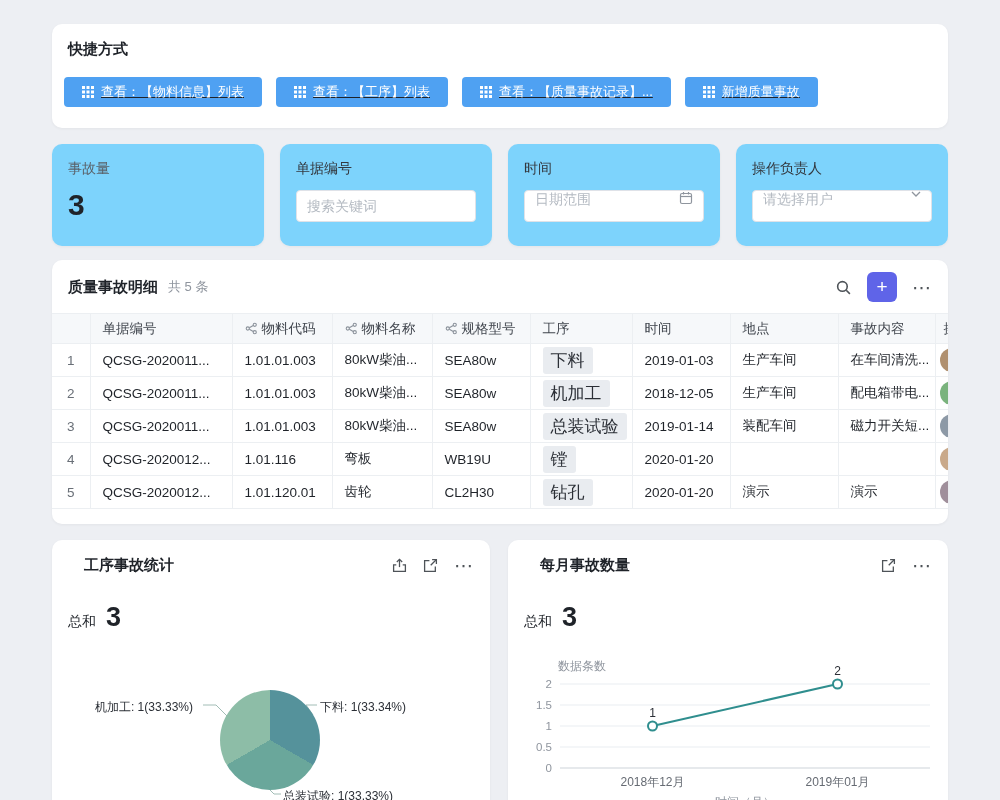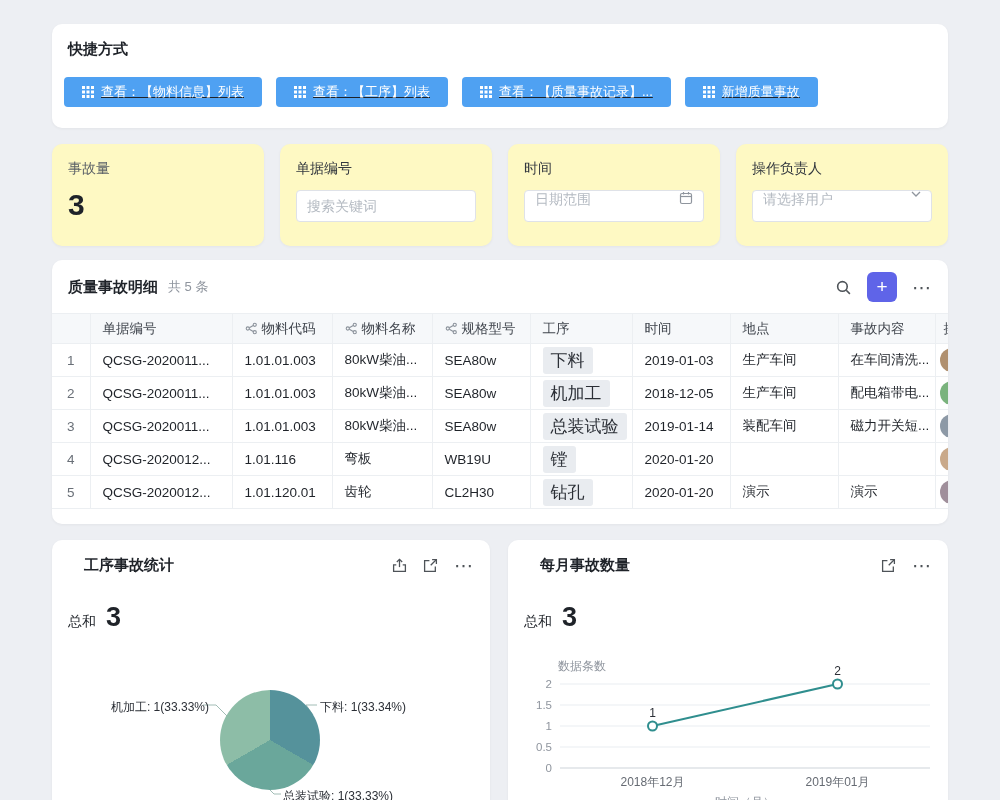--- a/index.html
+++ b/index.html
@@ -8,21 +8,21 @@
   .card { position:absolute; background:#fff; border-radius:10px; box-shadow:0 1px 3px rgba(31,35,41,.05); }
 
   
   .shortcuts { left:52px; top:24px; width:896px; height:104px; }
   .shortcuts h2 { font-size:15px; font-weight:700; padding:16px 0 0 16px; }
   .btn-row { display:flex; gap:14px; padding:0 12px; margin-top:18px;text-decoration:underline; }
   .sc-btn { display:inline-flex; align-items:center; gap:7px; background:#4fa1f2; color:#fff; border:none; border-radius:4px; height:30px; padding:0 18px; font-size:13px; font-family:inherit; cursor:pointer; white-space:nowrap; }
 
   
   .filters { position:absolute; left:52px; top:144px; width:896px; display:flex; gap:16px; }
-  .filters .fcard { position:relative; width:212px; height:102px; background:#fef9c3; border-radius:10px; box-shadow:0 1px 3px rgba(31,35,41,.05); padding:16px; }
+  .filters .fcard { position:relative; width:212px; height:102px; background:#7dd3fc; border-radius:10px; box-shadow:0 1px 3px rgba(31,35,41,.05); padding:16px; }
   .f-label { font-size:14px; color:#595f66; }
   .f-label.dark { color:#33383f; }
   .stat-num { font-size:30px; font-weight:700; margin-top:10px; }
   .f-input, .f-box { width:100%; height:32px; border:1px solid #dfe2e8; border-radius:4px; margin-top:12px; font-size:14px; font-family:inherit; padding:0 10px; color:#33383f; background:#fff; }
   .f-input::placeholder { color:#b4bac2; }
   .f-box { display:flex; align-items:flex-start; justify-content:space-between; color:#b4bac2; cursor:pointer; }
 
   
   .table-card { left:52px; top:260px; width:896px; height:264px; overflow:hidden; }
   .tc-head { display:flex; align-items:center; padding:16px 16px 0 16px; height:38px; }
@@ -47,21 +47,21 @@
   .pie-card { left:52px; top:540px; width:438px; height:330px; }
   .line-card { left:508px; top:540px; width:440px; height:330px; }
   .cc-head { display:flex; align-items:center; padding:16px 16px 0 32px; }
   .cc-title { font-size:15px; font-weight:700; }
   .cc-actions { margin-left:auto; display:flex; align-items:center; gap:16px; }
   .total { position:absolute; left:16px; top:62px; display:flex; align-items:baseline; gap:10px; }
   .total .t-label { font-size:14px; color:#1f2329; }
   .total .t-num { font-size:27px; font-weight:700; }
   .pie { position:absolute; left:168px; top:150px; width:100px; height:100px; border-radius:50%; }
   .pie-label { position:absolute; font-size:12px; color:#2b2f36; white-space:nowrap; }
-  .pl-left { top:159px; right:281px; }
+  .pl-left { top:159px; right:297px; }
   .pl-right { top:159px; left:268px; }
   .pl-bottom { top:248px; left:231px; }
   .connectors { position:absolute; left:0; top:0; pointer-events:none; }
   .line-svg { position:absolute; left:0; top:118px; }
   .tick { font-size:11.5px; fill:#8f959e; }
   .xtick { font-size:12px; fill:#666b73; }
   .axlab { font-size:12px; fill:#8f959e; }
   .dl { font-size:12px; fill:#2b2f36; }
 </style>
 </head>

